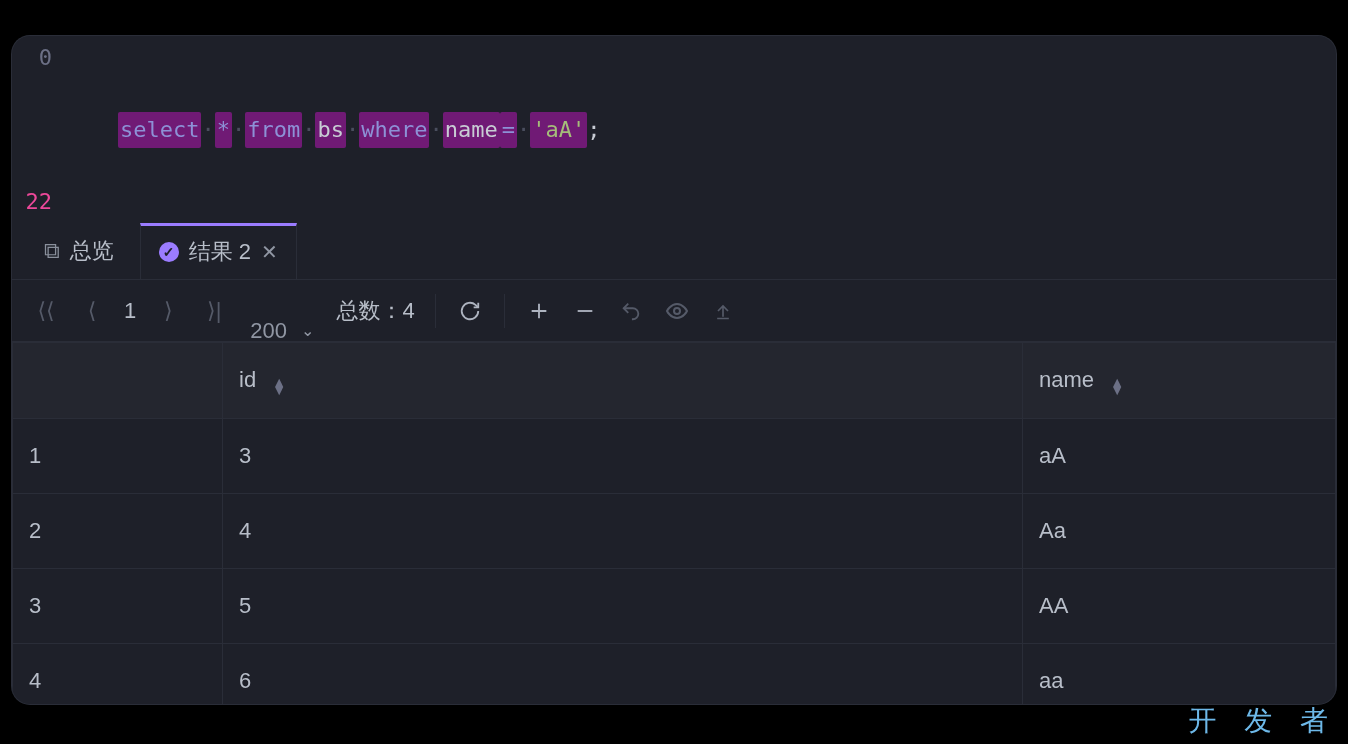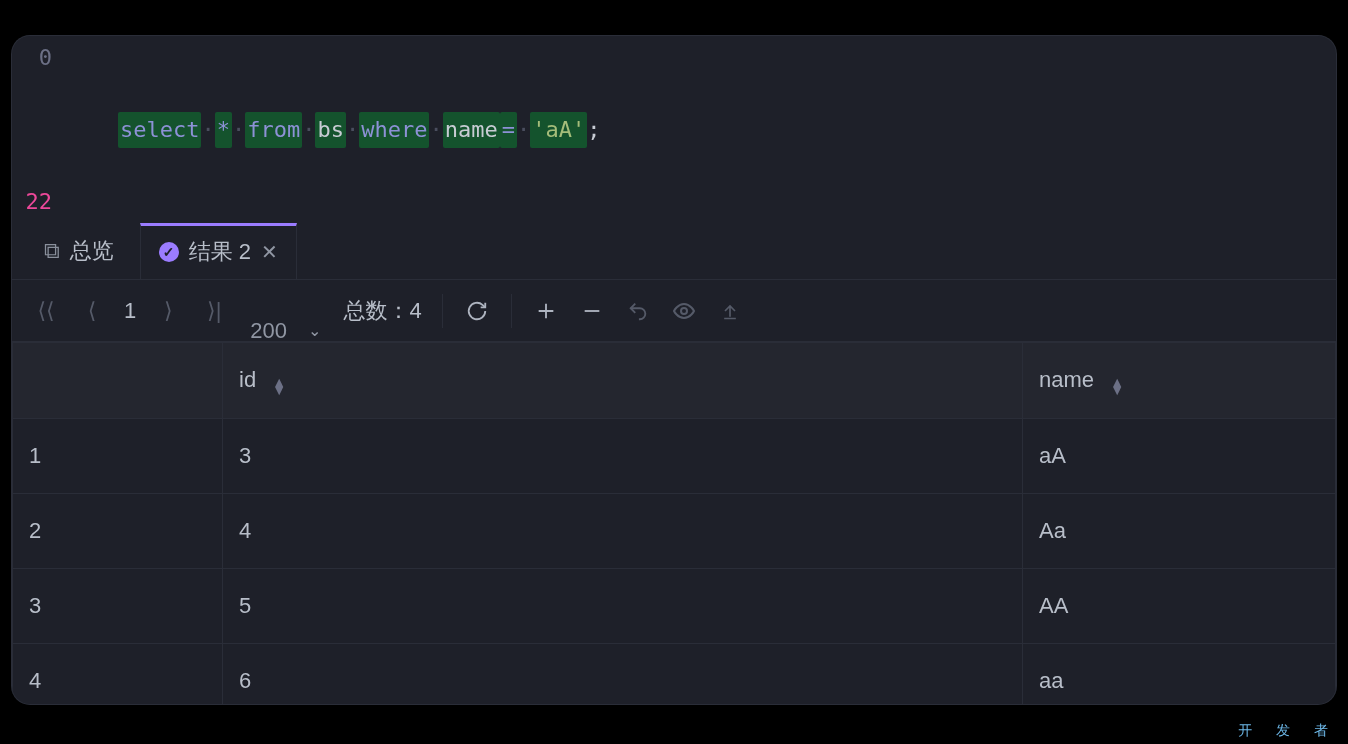--- a/index.html
+++ b/index.html
@@ -40,21 +40,21 @@
 }
 .gutter.current { color: #ec4899; }
 .code { white-space: pre; }
 .tok-kw { color: #8d91d6; }
 .tok-op { color: #8d91d6; }
 .tok-ident { color: #c8ccd4; }
 .tok-str { color: #a5bd7a; }
 .tok-dot { color: #4a4e5e; }
 .tok-semi { color: #c8ccd4; }
 .hl-bg {
-  background: #14532d;
+  background: #701a75;
   display: inline-block;
   padding: 0 2px;
   border-radius: 2px;
 }
 .tabs {
   display: flex;
   align-items: center;
   height: 58px;
   border-bottom: 1px solid #2a2d38;
   padding-left: 14px;
@@ -109,21 +109,21 @@
   height: 40px;
   display: inline-flex;
   align-items: center;
   justify-content: center;
   cursor: pointer;
   color: #aeb4c0;
 }
 .tb-btn.disabled { color: #555a68; }
 .tb-sep { width: 1px; height: 34px; background: #2a2d38; margin: 0 8px; }
 .tb-text { color: #b8bec9; padding: 0 6px; }
-.page-size { display: flex; align-items: center; gap: 21px; padding: 0 10px; cursor: pointer; margin-top: 40px; }
+.page-size { display: flex; align-items: center; gap: 14px; padding: 0 10px; cursor: pointer; margin-top: 40px; }
 .chevron { font-size: 16px; }
 .table {
   width: 100%;
   border-collapse: collapse;
   font-size: 22px;
 }
 .table th, .table td {
   border: 1px solid #2a2d38;
   padding: 24px 16px;
   text-align: left;
@@ -132,21 +132,21 @@
 }
 .table thead { background: #24262f; }
 .table thead th { color: #b8bec9; }
 .rownum { width: 210px; text-align: center; color: #9096a3; }
 .col-id { width: 800px; }
 .sort-icon { color: #6c7086; font-size: 14px; margin-left: 10px; display: inline-flex; flex-direction: column; gap: 1px; line-height: 7px; }
 .watermark {
   position: absolute;
   bottom: 4px;
   right: 10px;
-  font-size: 14px;
+  font-size: 28px;
   color: rgba(190,195,205,0.5);
   text-align: right;
 }
 .watermark .top { color: #6db8e8; letter-spacing: 10px; font-weight: 500; }
 .watermark .mid { color: rgba(190,195,205,0.6); letter-spacing: 1px; }
 </style>
 </head>
 <body>
 
 <div class="window">

